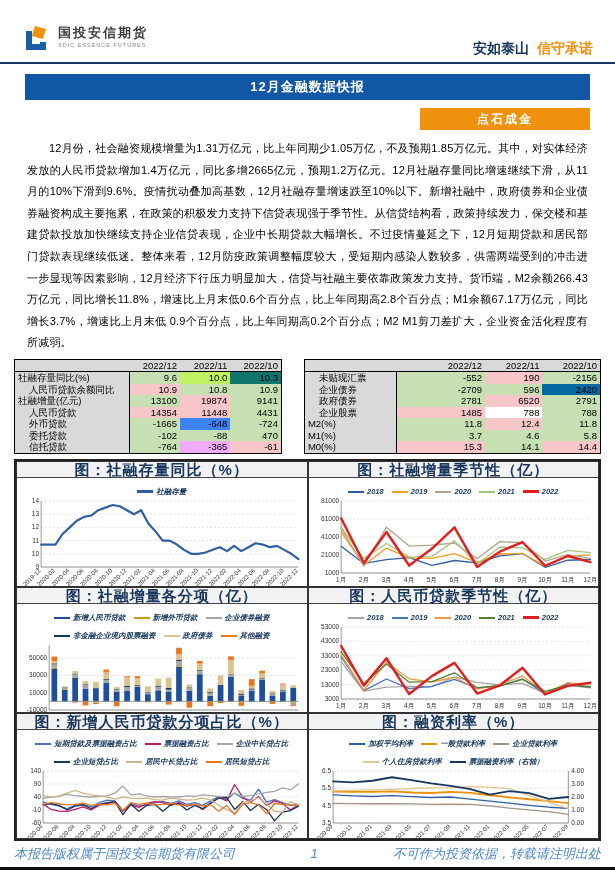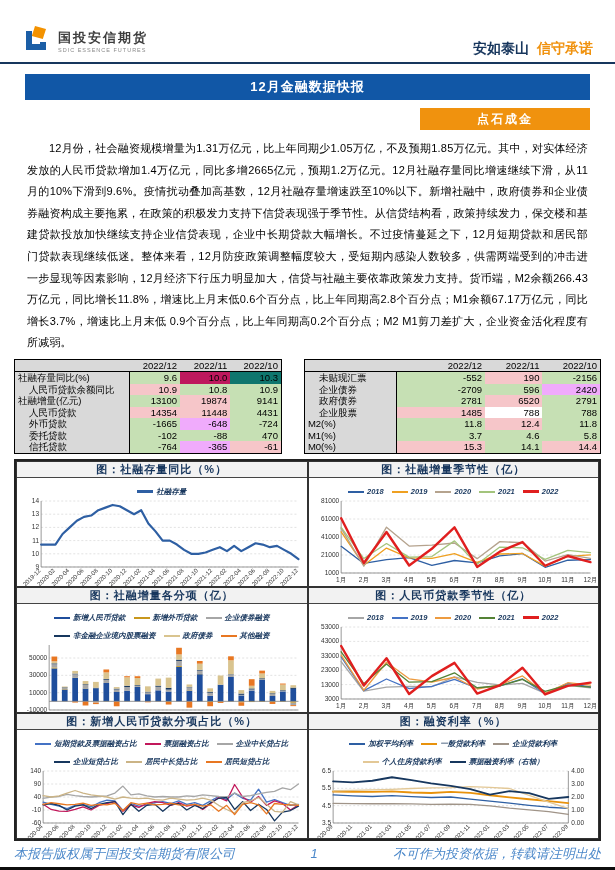--- a/index.html
+++ b/index.html
@@ -1,21 +1,21 @@
 <!DOCTYPE html>
 <html><head>
 <meta charset="utf-8">
 <style>
   html,body{margin:0;padding:0;background:#fff;}
   .page{width:615px;height:870px;background:#fff;position:relative;overflow:hidden;
         font-family:"Liberation Sans","DejaVu Sans",sans-serif;display:flex;flex-direction:column;}
   
   .hdr{display:flex;justify-content:space-between;align-items:flex-end;padding:24px 22px 4px 22px;
        border-bottom:2px solid #17365d;}
-  .logo{display:flex;align-items:center;gap:6px;}
+  .logo{display:flex;align-items:flex-start;gap:6px;}
   .logo-txt .cn{font-size:13px;color:#3d3d3d;letter-spacing:2px;font-weight:bold;}
   .logo-txt .en{font-size:5.5px;color:#8a8a8a;letter-spacing:1px;}
   .slogan{font-size:14px;font-weight:bold;}
   .slogan .b{color:#17365d;} .slogan .o{color:#f0920e;margin-left:4px;}
   
   .banner{margin:10px 25px 0 25px;height:26px;background:#1157a6;color:#fff;font-weight:bold;
           font-size:13px;display:flex;align-items:center;justify-content:center;letter-spacing:1px;}
   .gold-btn{margin:8px 25px 0 auto;width:170px;height:22px;background:#f0920e;color:#fff;border:none;
             font-weight:bold;font-size:12px;display:flex;align-items:center;justify-content:center;
             letter-spacing:2px;cursor:pointer;}
@@ -30,21 +30,21 @@
   table.dt thead th{background:#d9d9d9;text-align:right;border-bottom:1px solid #000;}
   table.dt thead th.lblh{background:#d9d9d9;}
   table.dt td.lbl{background:#d9d9d9;text-align:left;border-right:1px solid #000;}
   table.dt td.lbl.ind{padding-left:14px;}
   table.dt td.num{text-align:right;}
   .t-left .lbl{width:106px;} .t-left .num{width:53px;}
   .t-right .lbl{width:86px;} .t-right .num{width:59px;}
   
   .charts{margin:5px 14px 0 14px;border:2px solid #222;display:grid;grid-template-columns:1fr 1fr;}
   .cell{height:124px;border:1px solid #333;display:flex;flex-direction:column;overflow:hidden;background:#fff;}
-  .c-title{height:15px;line-height:15px;text-align:center;font-size:11px;font-weight:bold;color:#17365d;
+  .c-title{height:15px;line-height:15px;text-align:center;font-size:15px;font-weight:bold;color:#17365d;
            background:#f2f2f2;border-bottom:1px solid #444;letter-spacing:1px;}
   .legend{text-align:center;padding:1px 2px 0 2px;}
   .lg-item{display:inline-flex;align-items:center;margin:0 4px;gap:3px;}
   .lg-line{display:inline-block;width:16px;height:2px;}
   .lg-name{font-size:7.5px;font-style:italic;font-weight:bold;color:#17365d;line-height:9px;}
   .plot{flex:1;}
   
   .footer{margin:4px 14px 0 14px;display:flex;justify-content:space-between;align-items:center;
           color:#4a87c9;font-size:13px;font-style:italic;}
   .bottom-bar{margin-top:auto;height:3px;background:#0d0d0d;width:100%;}
@@ -86,21 +86,21 @@
             <th class="lblh"></th>
             <th class="">2022/12</th>
             <th class="">2022/11</th>
             <th class="">2022/10</th>
           </tr>
         </thead>
         <tbody>
           <tr>
             <td class="lbl">社融存量同比(%)</td>
             <td class="num" style="background: rgb(198, 224, 180);">9.6</td>
-            <td class="num" style="background: #be185d;">10.0</td>
+            <td class="num" style="background: #bef264;">10.0</td>
             <td class="num" style="background: #0f766e;">10.3</td>
           </tr>
           <tr>
             <td class="lbl ind">人民币贷款余额同比</td>
             <td class="num" style="background: rgb(246, 198, 201);">10.9</td>
             <td class="num" style="background: rgb(198, 224, 180);">10.8</td>
             <td class="num" style="background: rgb(198, 224, 180);">10.9</td>
           </tr>
           <tr>
             <td class="lbl">社融增量(亿元)</td>
@@ -110,21 +110,21 @@
           </tr>
           <tr>
             <td class="lbl ind">人民币贷款</td>
             <td class="num" style="background: rgb(246, 198, 201);">14354</td>
             <td class="num" style="background: rgb(246, 198, 201);">11448</td>
             <td class="num" style="background: rgb(198, 224, 180);">4431</td>
           </tr>
           <tr>
             <td class="lbl ind">外币贷款</td>
             <td class="num" style="background: rgb(198, 224, 180);">-1665</td>
-            <td class="num" style="background: #f0abfc;">-648</td>
+            <td class="num" style="background: #3b82f6;">-648</td>
             <td class="num" style="background: rgb(198, 224, 180);">-724</td>
           </tr>
           <tr>
             <td class="lbl ind">委托贷款</td>
             <td class="num" style="background: rgb(198, 224, 180);">-102</td>
             <td class="num" style="background: rgb(198, 224, 180);">-88</td>
             <td class="num" style="background: rgb(198, 224, 180);">470</td>
           </tr>
           <tr>
             <td class="lbl ind">信托贷款</td>
@@ -147,21 +147,21 @@
           <tr>
             <td class="lbl ind">未贴现汇票</td>
             <td class="num" style="background: rgb(198, 224, 180); padding-left: 38px;">-552</td>
             <td class="num" style="background: rgb(246, 198, 201);">190</td>
             <td class="num" style="background: rgb(198, 224, 180);">-2156</td>
           </tr>
           <tr>
             <td class="lbl ind">企业债券</td>
             <td class="num" style="background: rgb(198, 224, 180);">-2709</td>
             <td class="num" style="background: rgb(198, 224, 180);">596</td>
-            <td class="num" style="background: #f0abfc; margin-top: 8px;">2420</td>
+            <td class="num" style="background: #0369a1; margin-top: 8px;">2420</td>
           </tr>
           <tr>
             <td class="lbl ind">政府债券</td>
             <td class="num" style="background: rgb(198, 224, 180);">2781</td>
             <td class="num" style="background: rgb(246, 198, 201);">6520</td>
             <td class="num" style="background: rgb(198, 224, 180);">2791</td>
           </tr>
           <tr>
             <td class="lbl ind">企业股票</td>
             <td class="num" style="background: rgb(246, 198, 201);">1485</td>

